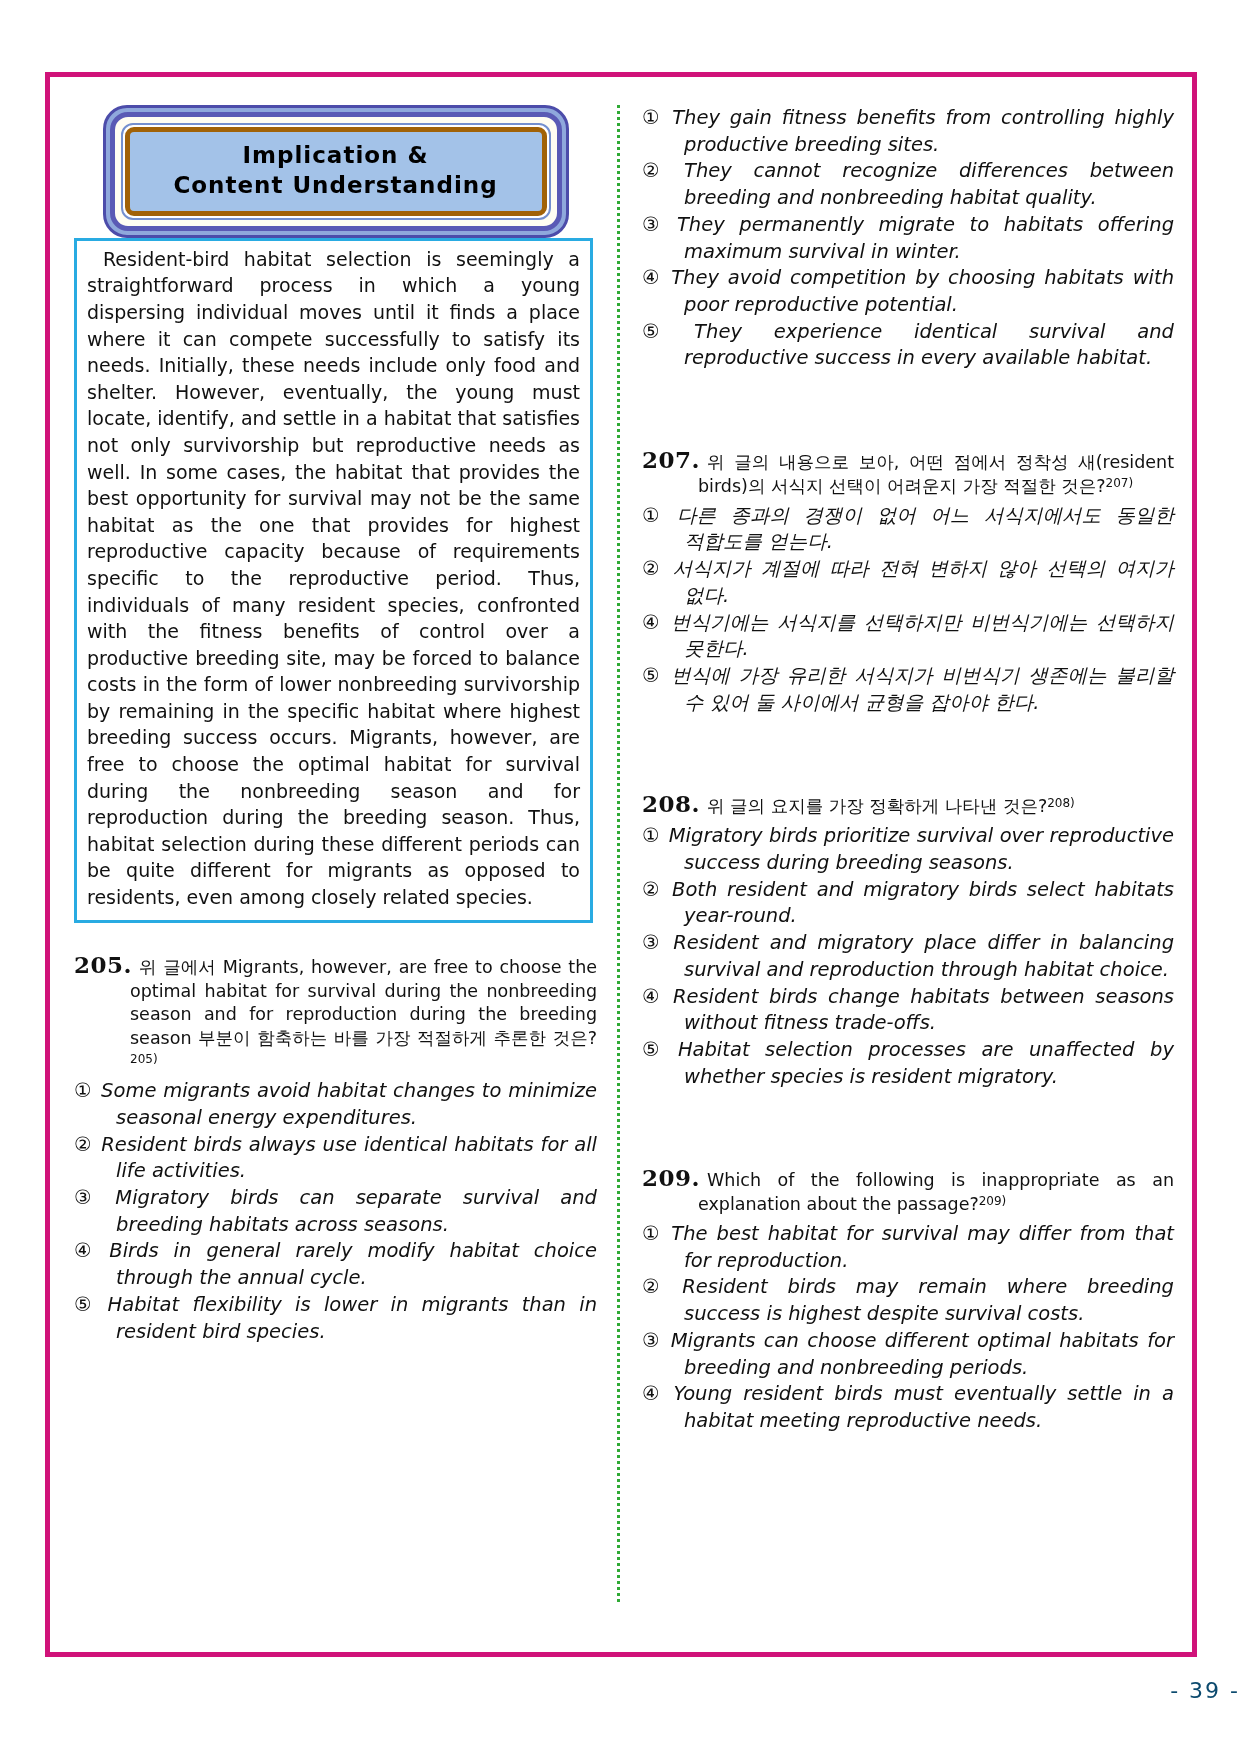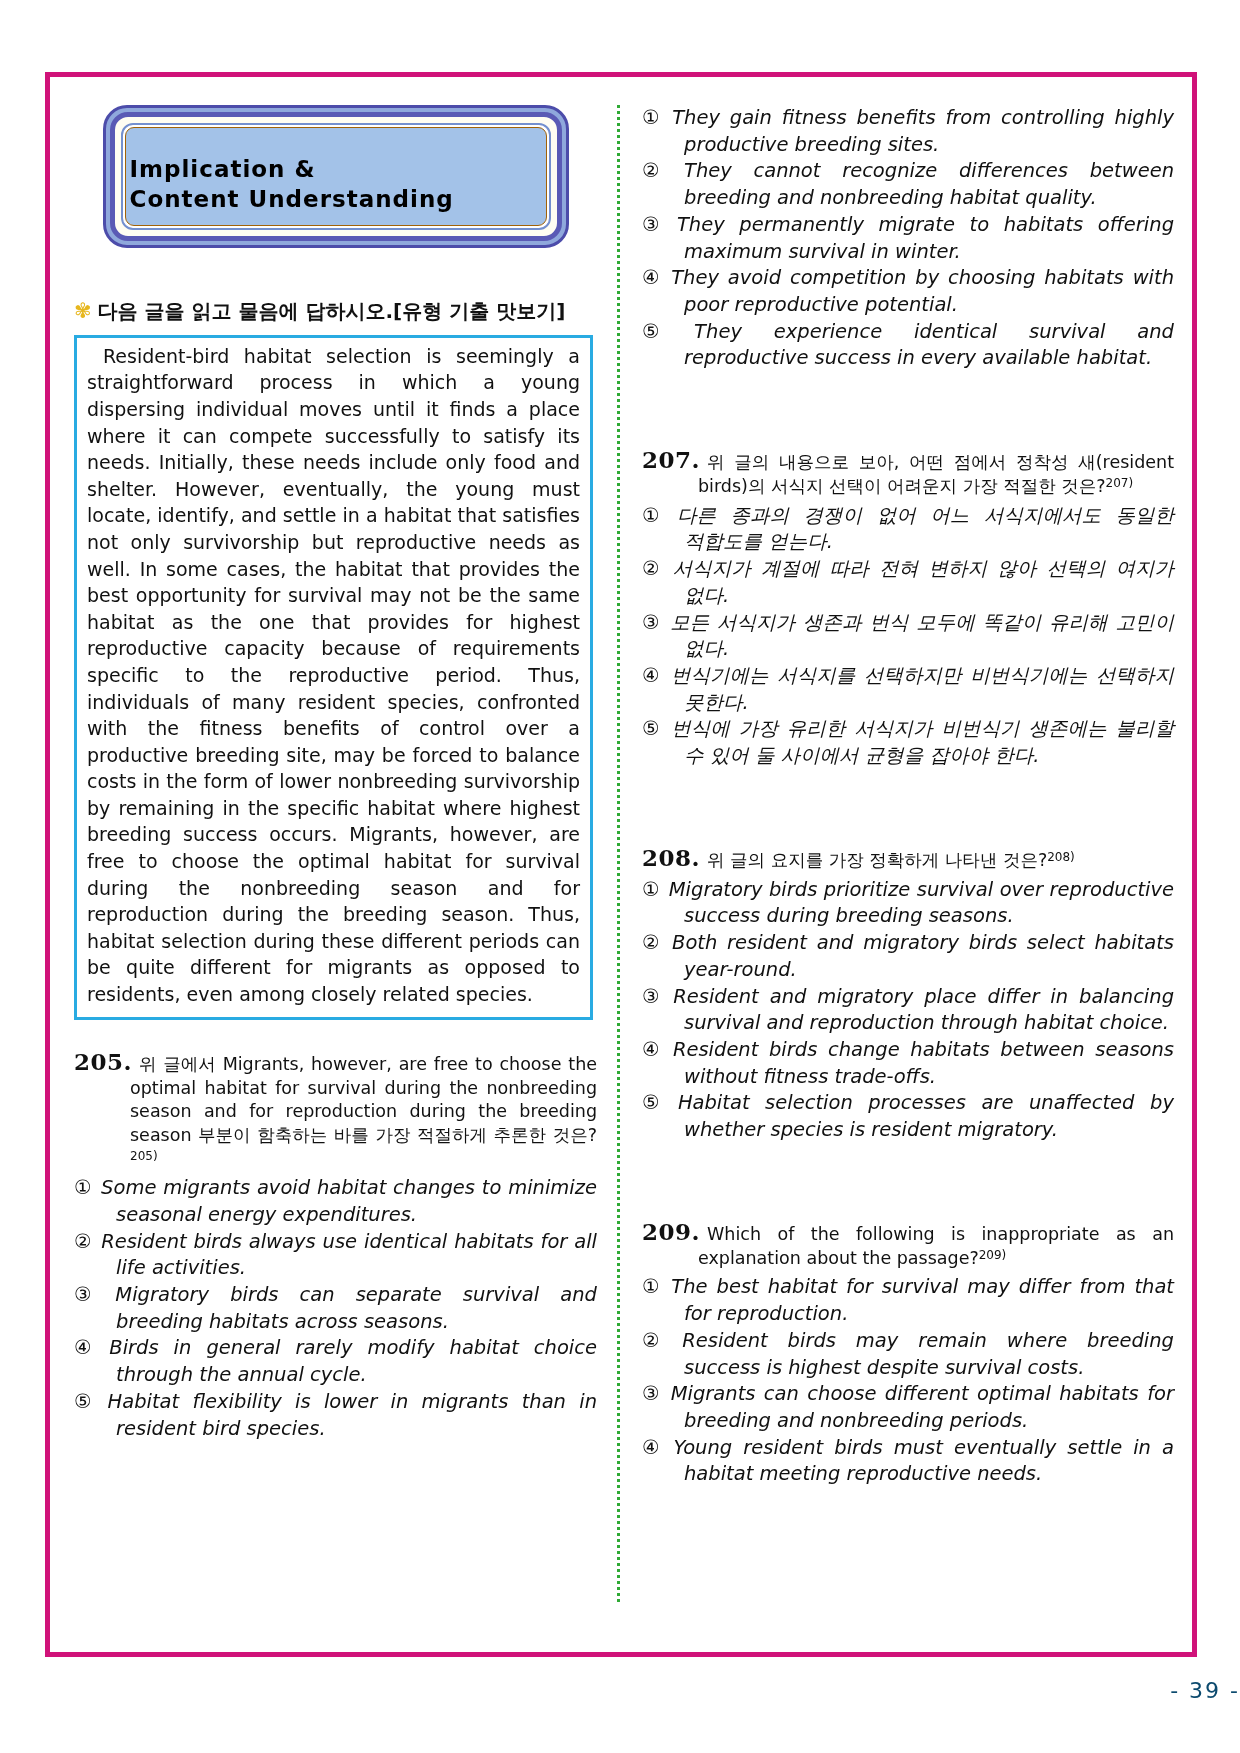--- a/index.html
+++ b/index.html
@@ -50,24 +50,25 @@
     border-radius: 18px;
     padding: 6px;
   }
   .badge3 {
     border: 2px solid #7490cf;
     border-radius: 12px;
     padding: 2px;
     background: #ffffff;
   }
   .badge4 {
-    border: 1px solid #a16207;
+    border: 5px solid #a16207;
     border-radius: 9px;
     background: #a3c2e8;
-    padding: 27px 4px 10px;
+    text-align: center;
+    padding: 9px 4px 10px;
   }
   .badge4 .t {
     font-size: 23px;
     font-weight: bold;
     letter-spacing: 1px;
     line-height: 1.3;
     color: #000;
   }
 
   
@@ -157,23 +158,20 @@
         <div class="badge2">
           <div class="badge3">
             <div class="badge4">
               <div class="t">Implication &amp;</div>
               <div class="t">Content Understanding</div>
             </div>
           </div>
         </div>
       </div>
 
-      <div class="instruction">
-        <span class="flower">✾</span><span>다음 글을 읽고 물음에 답하시오.[유형 기출 맛보기]</span>
-      </div>
 
       <div class="passage-box">
         <p>Resident-bird habitat selection is seemingly a straightforward process in which a young dispersing individual moves until it finds a place where it can compete successfully to satisfy its needs. Initially, these needs include only food and shelter. However, eventually, the young must locate, identify, and settle in a habitat that satisfies not only survivorship but reproductive needs as well. In some cases, the habitat that provides the best opportunity for survival may not be the same habitat as the one that provides for highest reproductive capacity because of requirements specific to the reproductive period. Thus, individuals of many resident species, confronted with the fitness benefits of control over a productive breeding site, may be forced to balance costs in the form of lower nonbreeding survivorship by remaining in the specific habitat where highest breeding success occurs. Migrants, however, are free to choose the optimal habitat for survival during the nonbreeding season and for reproduction during the breeding season. Thus, habitat selection during these different periods can be quite different for migrants as opposed to residents, even among closely related species.</p>
       </div>
 
       <div class="question">
         <div class="qstem">
           <span class="qnum">205.</span><span>위 글에서 Migrants, however, are free to choose the optimal habitat for survival during the nonbreeding season and for reproduction during the breeding season 부분이 함축하는 바를 가장 적절하게 추론한 것은?</span><span class="qref">205)</span>
         </div>
         <div class="option"><span class="mk">①</span><span>Some migrants avoid habitat changes to minimize seasonal energy expenditures.</span></div>
@@ -195,21 +193,20 @@
         <div class="option"><span class="mk">④</span><span>They avoid competition by choosing habitats with poor reproductive potential.</span></div>
         <div class="option"><span class="mk">⑤</span><span>They experience identical survival and reproductive success in every available habitat.</span></div>
       </div>
 
       <div class="question">
         <div class="qstem">
           <span class="qnum">207.</span><span>위 글의 내용으로 보아, 어떤 점에서 정착성 새(resident birds)의 서식지 선택이 어려운지 가장 적절한 것은?</span><span class="qref">207)</span>
         </div>
         <div class="option"><span class="mk">①</span><span>다른 종과의 경쟁이 없어 어느 서식지에서도 동일한 적합도를 얻는다.</span></div>
         <div class="option"><span class="mk">②</span><span>서식지가 계절에 따라 전혀 변하지 않아 선택의 여지가 없다.</span></div>
-        <div class="option"><span class="mk">③</span><span>모든 서식지가 생존과 번식 모두에 똑같이 유리해 고민이 없다.</span></div>
         <div class="option"><span class="mk">④</span><span>번식기에는 서식지를 선택하지만 비번식기에는 선택하지 못한다.</span></div>
         <div class="option"><span class="mk">⑤</span><span>번식에 가장 유리한 서식지가 비번식기 생존에는 불리할 수 있어 둘 사이에서 균형을 잡아야 한다.</span></div>
       </div>
 
       <div class="question">
         <div class="qstem">
           <span class="qnum">208.</span><span>위 글의 요지를 가장 정확하게 나타낸 것은?</span><span class="qref">208)</span>
         </div>
         <div class="option"><span class="mk">①</span><span>Migratory birds prioritize survival over reproductive success during breeding seasons.</span></div>
         <div class="option"><span class="mk">②</span><span>Both resident and migratory birds select habitats year-round.</span></div>

